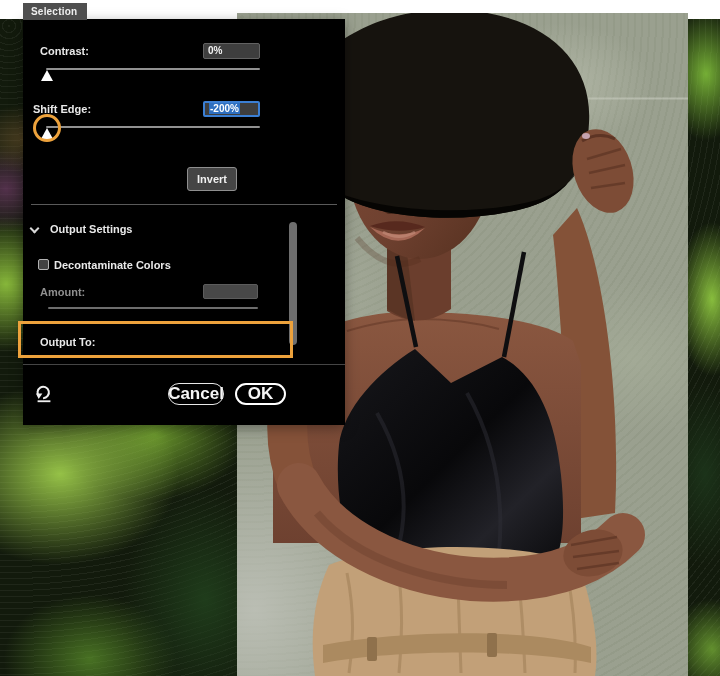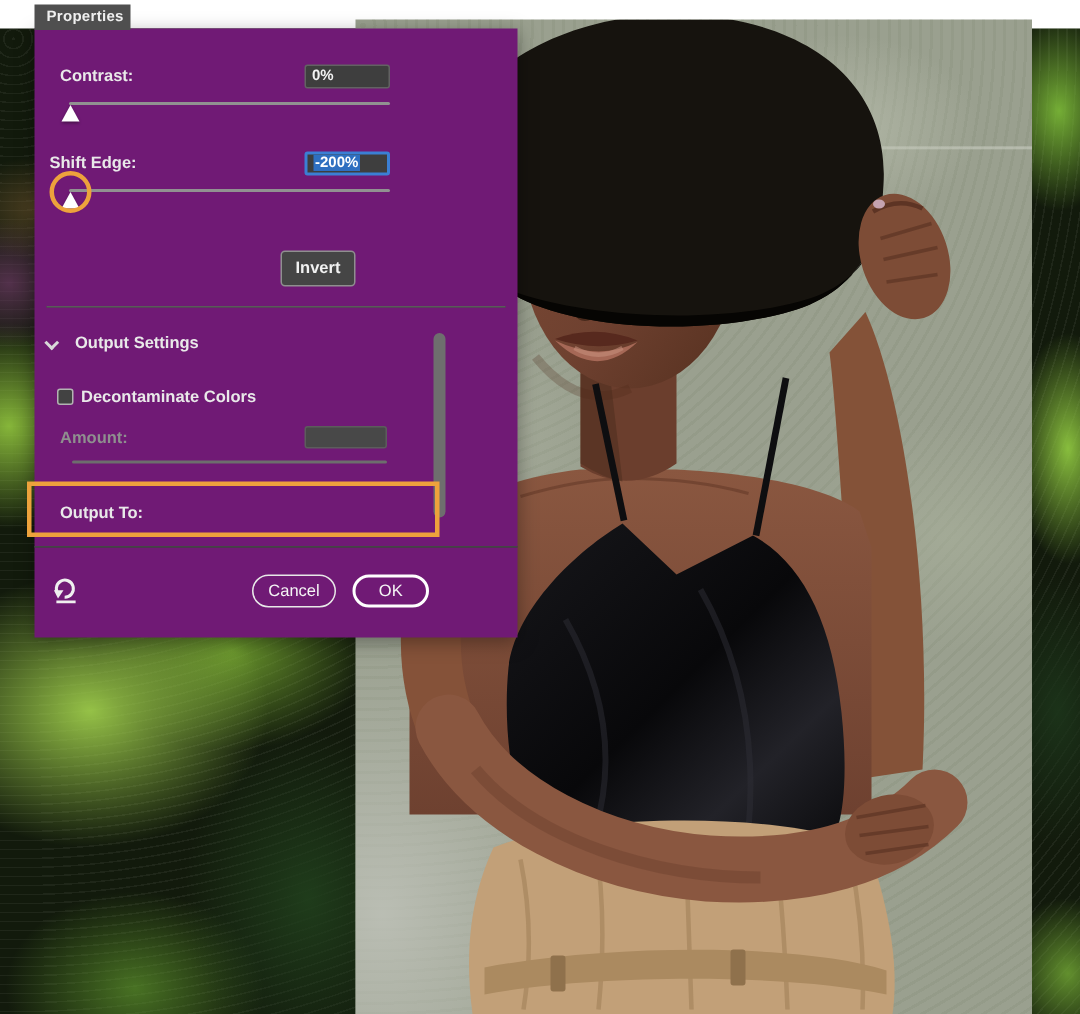--- a/index.html
+++ b/index.html
@@ -41,21 +41,21 @@
   .doc svg { position:absolute; left:0; top:0; }
 
   
   .panel-tab {
     position:absolute; left:23px; top:3px; width:64px; height:17px;
     background:#4f4f4f; color:#efefef; font-size:10px; font-weight:700;
     line-height:17px; padding-left:8px; letter-spacing:.2px; z-index:6;
   }
   .panel {
     position:absolute; left:23px; top:19px; width:322px; height:406px;
-    background:#701a75; box-shadow:0 3px 12px rgba(0,0,0,.35); z-index:5;
+    background:#000000; box-shadow:0 3px 12px rgba(0,0,0,.35); z-index:5;
     color:#e9e9e9; font-size:11px;
   }
   .lbl { position:absolute; font-weight:700; color:#e9e9e9; white-space:nowrap; }
   .lbl.dim { color:#8f8f8f;text-align:right; }
   .field {
     position:absolute; height:16px; background:#3e3e3e; border:1px solid #626262;
     border-radius:2px; color:#f2f2f2; font-size:10px; font-weight:700;
     line-height:14px; padding-left:4px; overflow:hidden;
   }
   .field.selected { border:2px solid #3b7fd4; line-height:12px; }
@@ -86,21 +86,21 @@
   }
   .dropdown {
     position:absolute; height:19px; background:#3e3e3e; border:1px solid #2e2e2e;
     border-radius:2px; color:#f2f2f2; font-size:10.5px; font-weight:700;
     line-height:17px; padding:0 6px; cursor:pointer;
   }
   .dropdown .chev { right:8px; top:4px; border-color:#cfcfcf; }
   .scrollbar { position:absolute; width:8px; border-radius:4px; background:#6e6e6e; cursor:grab; }
   .pill {
     position:absolute; height:22px; border-radius:11px; background:transparent;
-    color:#f5f5f5; font-size:11px; font-weight:400; display:flex; align-items:center;
+    color:#f5f5f5; font-size:17px; font-weight:700; display:flex; align-items:center;
     justify-content:center; cursor:pointer;
   }
   .pill.cancel { border:1.5px solid #e8e8e8; }
   .pill.ok { border:2px solid #ffffff; }
   .reset { position:absolute; width:22px; height:22px; cursor:pointer; }
 
   
   .ann-circle {
     position:absolute; left:33px; top:114px; width:28px; height:28px;
     border:3px solid #eda23c; border-radius:50%; z-index:7; pointer-events:none;
@@ -195,21 +195,21 @@
       <g>
         <path d="M64,348 C46,390 46,436 62,474" stroke="#855239" stroke-width="40" fill="none" stroke-linecap="round"></path>
         <path d="M62,472 C90,525 160,560 235,566 C300,570 352,556 386,522" stroke="#8a5740" stroke-width="44" fill="none" stroke-linecap="round"></path>
         <path d="M80,500 C120,548 200,572 270,572" stroke="#5d3424" stroke-width="8" fill="none" opacity=".3"></path>
         <ellipse cx="356" cy="540" rx="30" ry="23" transform="rotate(-14 356 540)" fill="#7d4c36"></ellipse>
         <path d="M334,532 L380,524 M336,544 L382,538 M340,556 L382,550" stroke="#5d3424" stroke-width="2.5" opacity=".7"></path>
       </g>
     </svg>
   </div>
 
-  <div class="panel-tab">Properties</div>
+  <div class="panel-tab">Selection</div>
 
   <div class="panel">
 
     <div class="lbl" style="left:17px; top:26px;">Contrast:</div>
     <div class="field" style="left:180px; top:24px; width:57px;">0%</div>
     <div class="track" style="left:23px; top:49px; width:214px;"></div>
     <div class="tri" style="left:18px; top:51px;"></div>
 
     <div class="lbl" style="left:10px; top:84px;">Shift Edge:</div>
     <div class="field selected" style="left:180px; top:82px; width:57px;"><span class="sel">-200%</span></div>

